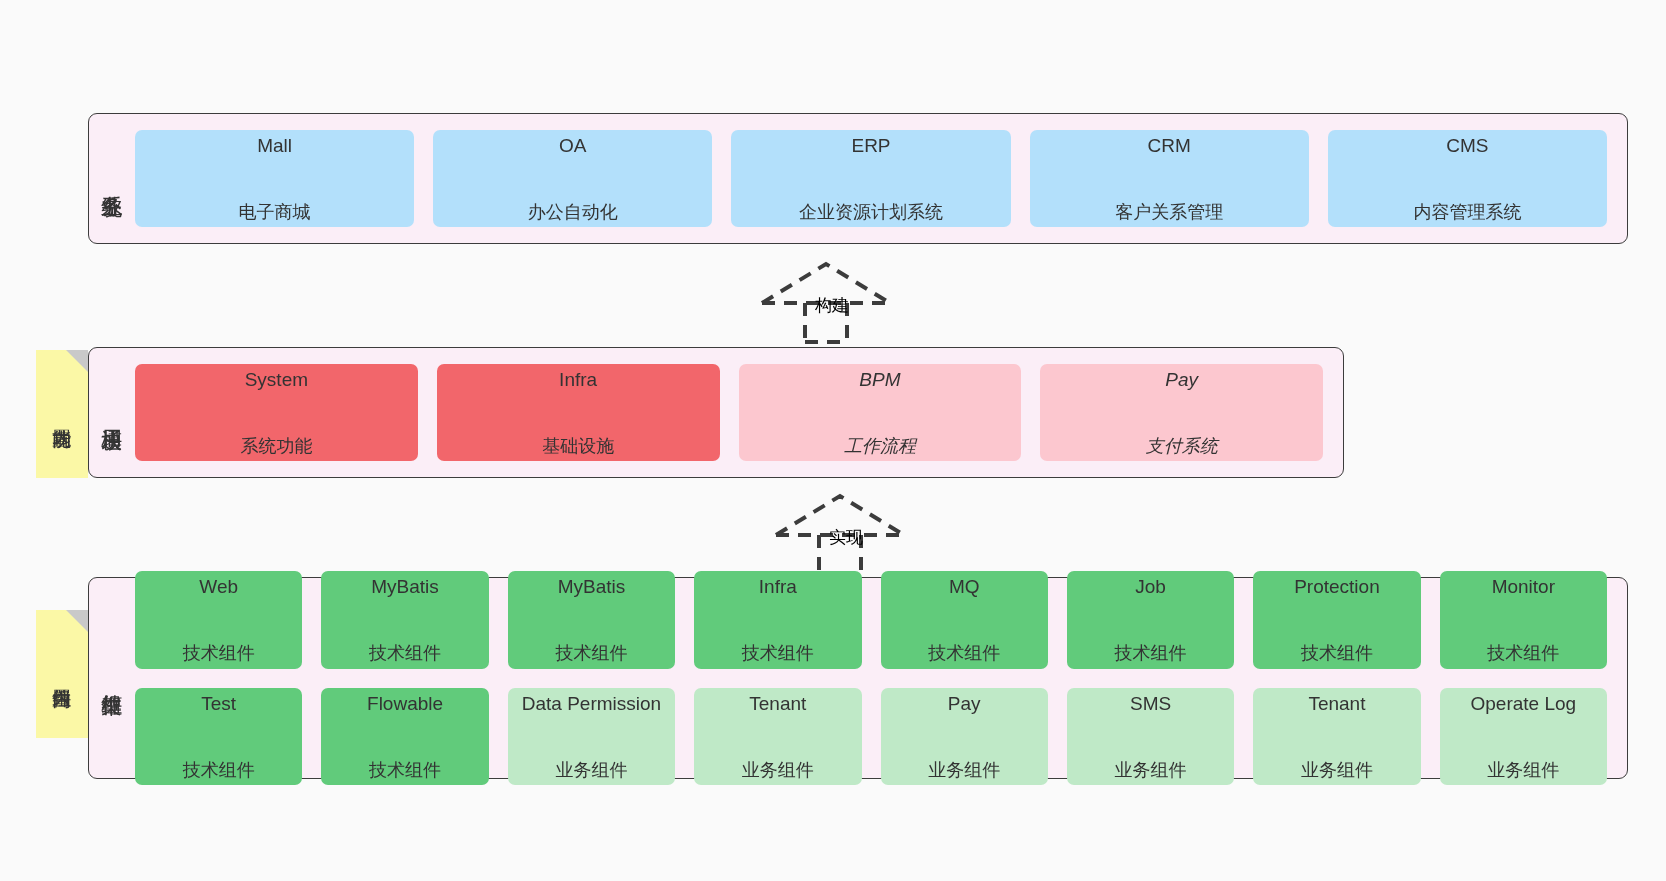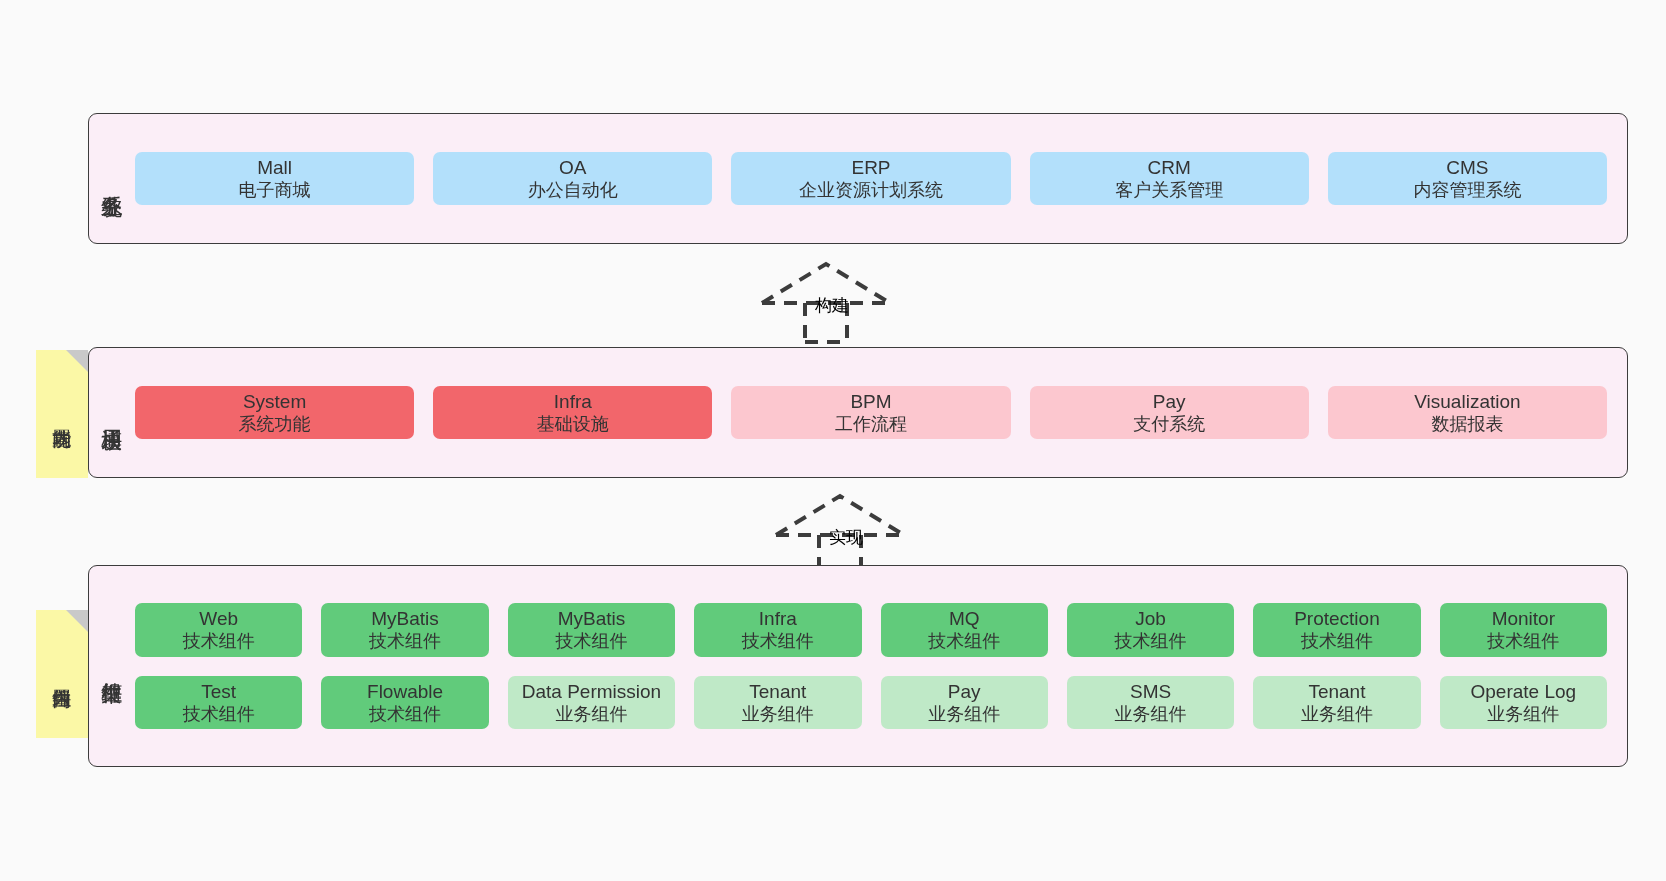--- a/index.html
+++ b/index.html
@@ -74,25 +74,25 @@
     flex-direction: column;
     align-items: center;
     justify-content: center;
     text-align: center;
     line-height: 1.24;
     box-sizing: border-box;
     padding: 4px 6px;
     color: #333333;
   }
   .card .en { font-size: 19px; }
-  .card .cn { font-size: 18px; }
+  .card .cn { font-size: 18px; margin-top: 44px; }
 
   .card.blue        { background: #b3e0fb; }
   .card.red-strong  { background: #f2666b; }
-  .card.red-light   { background: #fcc7cf; }
+  .card.red-light   { background: #fcc7cf; font-style: italic; }
   .card.green-strong{ background: #61cb7b; }
   .card.green-light { background: #bfe9c7; }
 
   
   .sticky {
     position: absolute;
     width: 52px;
     background: #fbf8a6;
     display: flex;
     align-items: center;
@@ -173,43 +173,39 @@
       <line x1="47" y1="84" x2="89" y2="84" stroke="#3c3c3c" stroke-width="4" stroke-dasharray="13 9"></line>
     </svg>
     <span class="arrow-label" style="left:57px; top:36px;">构建</span>
   </div>
 
   <div class="sticky" id="sticky-common" style="left:36px; top:350px; height:128px;">
     <span class="fold"></span>
     <span>内置功能</span>
   </div>
 
-  <div class="layer" id="layer-common" style="left:88px; top:347px; width:1540px; height:131px;">
+  <div class="layer" id="layer-common" style="left:88px; top:347px; width:1256px; height:131px;">
     <div class="layer-title">通用模块</div>
     <div class="layer-body">
       <div class="row">
         <div class="card red-strong">
           <span class="en">System</span>
           <span class="cn">系统功能</span>
         </div>
         <div class="card red-strong">
           <span class="en">Infra</span>
           <span class="cn">基础设施</span>
         </div>
         <div class="card red-light">
           <span class="en">BPM</span>
           <span class="cn">工作流程</span>
         </div>
         <div class="card red-light">
           <span class="en">Pay</span>
           <span class="cn">支付系统</span>
-        </div>
-        <div class="card red-light">
-          <span class="en">Visualization</span>
-          <span class="cn">数据报表</span>
         </div>
       </div>
     </div>
   </div>
 
   <div class="arrow-wrap" style="left:772px; top:490px; width:150px; height:86px;">
     <svg width="150" height="86" viewBox="0 0 150 86">
       <polyline points="4,45 68,6 132,45" fill="none" stroke="#3c3c3c" stroke-width="4" stroke-dasharray="13 9" stroke-linecap="butt"></polyline>
       <line x1="4" y1="45" x2="132" y2="45" stroke="#3c3c3c" stroke-width="4" stroke-dasharray="13 9"></line>
       <line x1="47" y1="45" x2="47" y2="86" stroke="#3c3c3c" stroke-width="4" stroke-dasharray="13 9"></line>
@@ -217,21 +213,21 @@
       <line x1="47" y1="84" x2="89" y2="84" stroke="#3c3c3c" stroke-width="4" stroke-dasharray="13 9"></line>
     </svg>
     <span class="arrow-label" style="left:57px; top:36px;">实现</span>
   </div>
 
   <div class="sticky" id="sticky-framework" style="left:36px; top:610px; height:128px;">
     <span class="fold"></span>
     <span>内置组件</span>
   </div>
 
-  <div class="layer" id="layer-framework" style="left:88px; top:565px; width:1540px; height:202px;">
+  <div class="layer" id="layer-framework" style="left:88px; top:577px; width:1540px; height:202px;">
     <div class="layer-title">框架组件</div>
     <div class="layer-body">
 
       <div class="row">
         <div class="card green-strong">
           <span class="en">Web</span>
           <span class="cn">技术组件</span>
         </div>
         <div class="card green-strong">
           <span class="en">MyBatis</span>

